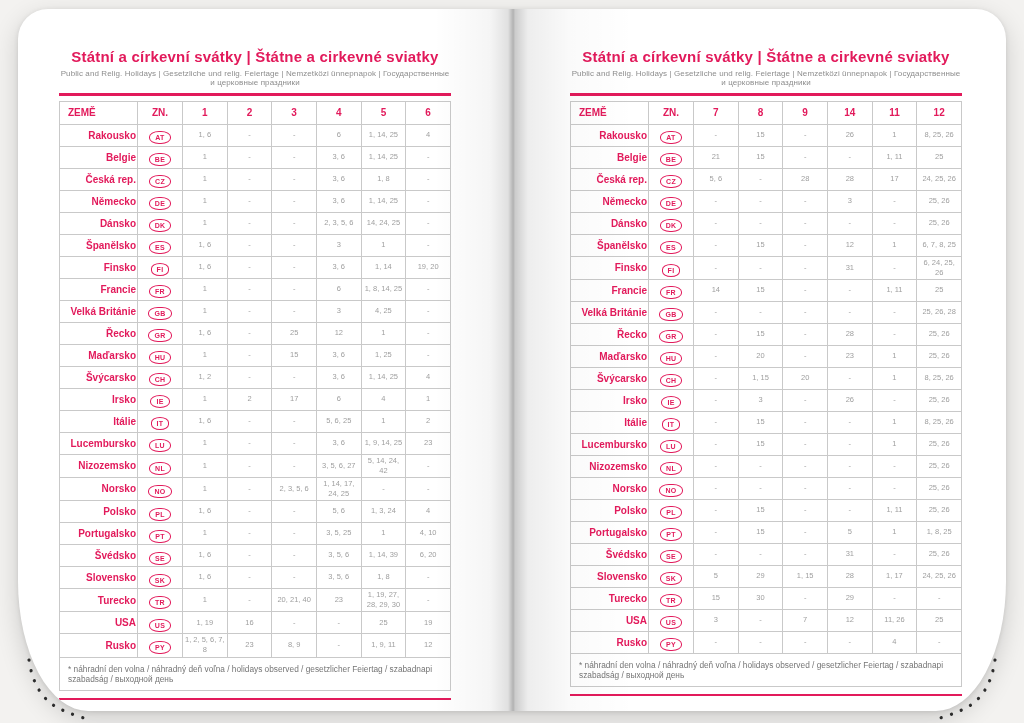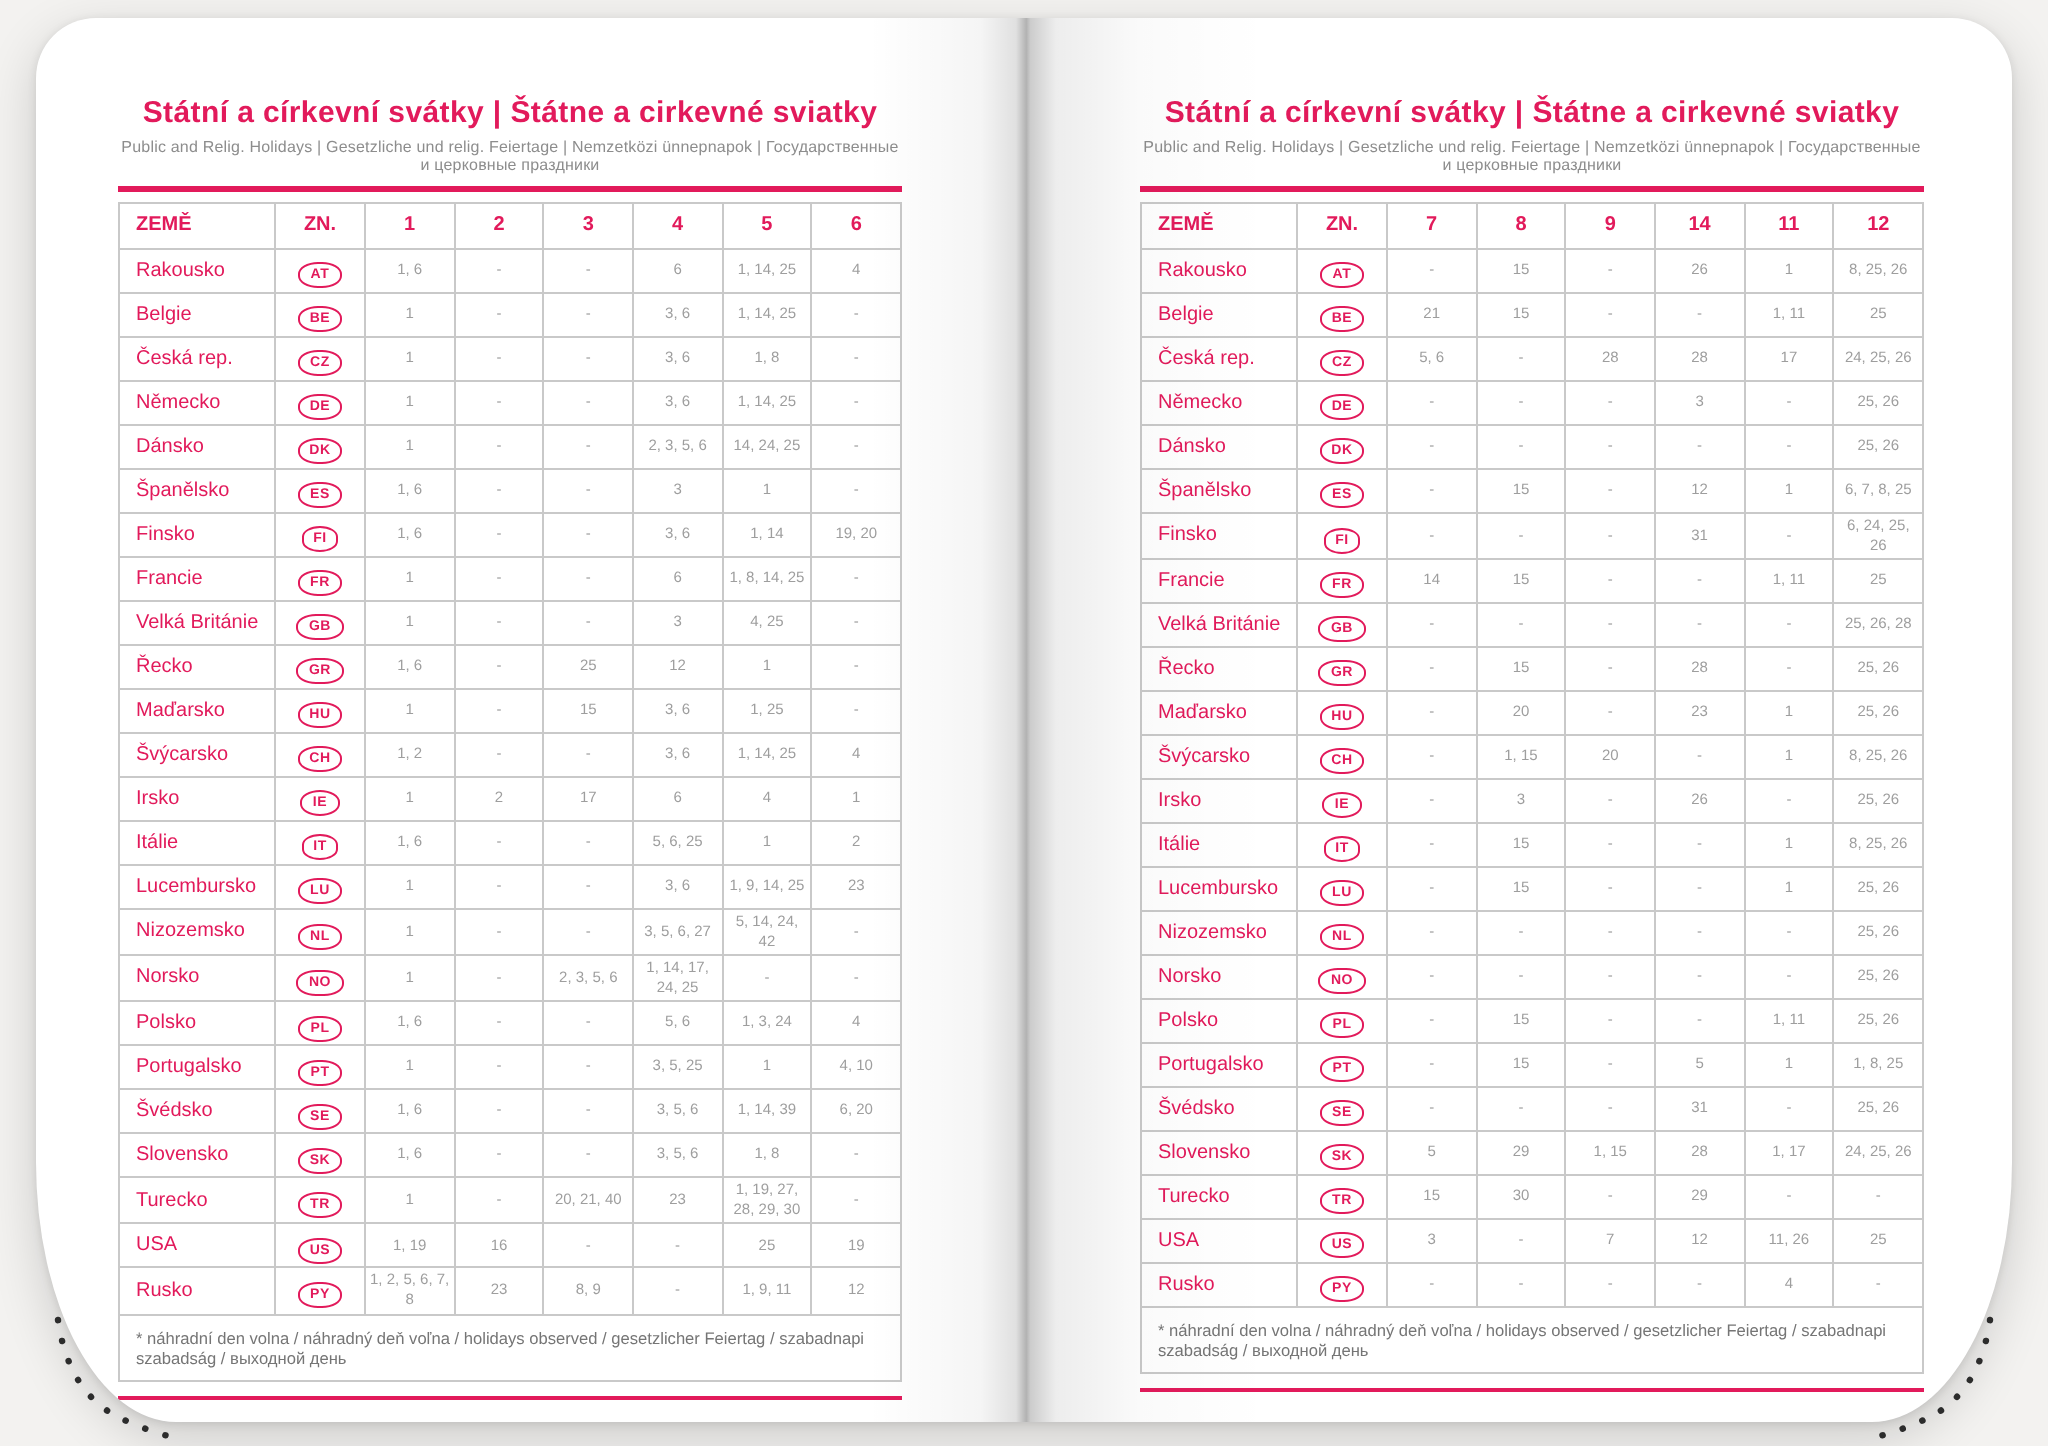--- a/index.html
+++ b/index.html
@@ -39,22 +39,22 @@
     text-align:center;letter-spacing:0.2px;margin:0;}
   .subtitle{font-size:8px;color:#8d8d8d;text-align:center;margin-top:4px;
     letter-spacing:0.1px;}
   .rule{height:2.5px;background:var(--accent);margin-top:6px;}
   .rule.bottom{margin-top:7px;}
   table{width:100%;border-collapse:collapse;table-layout:fixed;margin-top:5px;}
   col.c-country{width:78px;} col.c-code{width:45px;}
   th,td{border:1px solid var(--border-gray);overflow:hidden;}
   thead th{height:20px;font-size:10px;color:var(--accent);font-weight:700;}
   th.country-h{text-align:left;padding-left:8px;}
-  td.country{height:19px;font-size:10px;font-weight:400;color:var(--accent);
-    text-align:left;padding-left:8px;}
+  td.country{height:19px;font-size:10px;font-weight:700;color:var(--accent);
+    text-align:right;padding-left:8px;}
   td.code{text-align:center;}
   .badge{display:inline-block;border:1.2px solid var(--accent);
     border-radius:10px / 6px;color:var(--accent);font-size:7px;font-weight:700;
     line-height:9px;padding:1px 5px;letter-spacing:0.3px;}
   td.value{font-size:7.5px;color:var(--value-gray);text-align:center;
     padding:1px 2px;line-height:1.35;}
   tfoot td{font-size:8.3px;color:#757575;text-align:left;padding:6px 8px;}
   .dots{position:absolute;pointer-events:none;}
 </style>
 </head>

